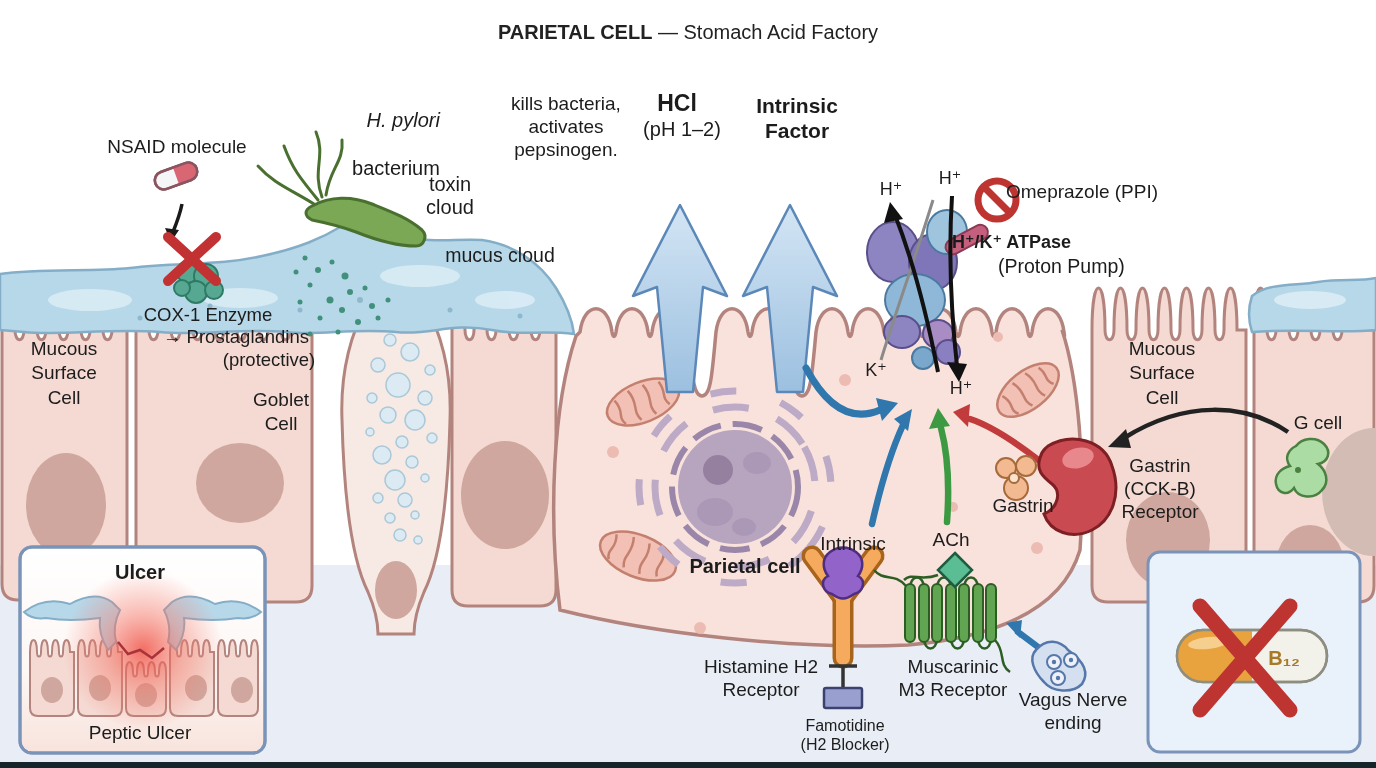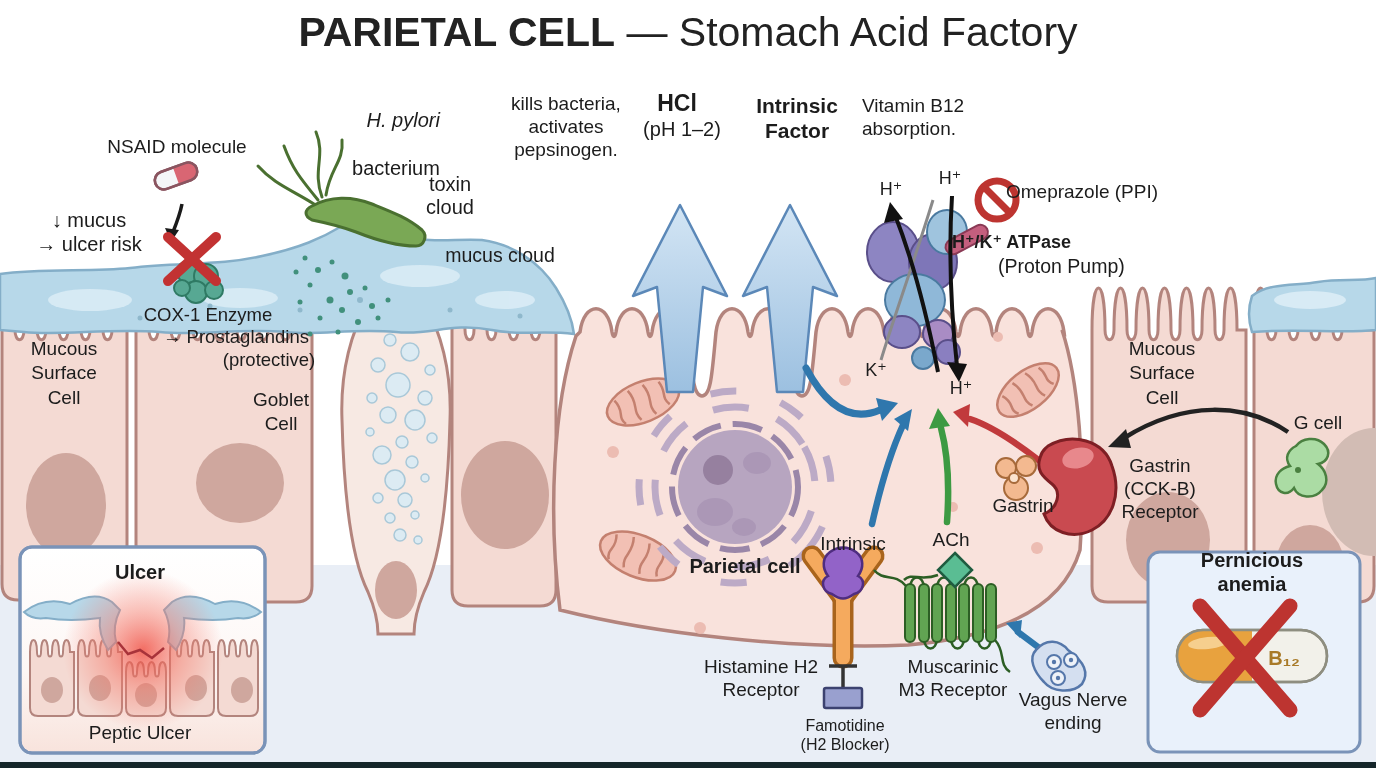--- a/index.html
+++ b/index.html
@@ -5,21 +5,21 @@
   html,body{margin:0;padding:0;background:#fff;}
   #stage{position:relative;width:1376px;height:768px;overflow:hidden;background:#ffffff;
          font-family:"Liberation Sans","DejaVu Sans",sans-serif;}
   #art{position:absolute;left:0;top:0;z-index:1;}
   .lbl{position:absolute;z-index:5;color:var(--text,#1c1c1c);white-space:pre-line;text-align:center;
        transform:translate(-50%,-50%);line-height:1.2;}
   .lbl.left{text-align:left;transform:translate(0,-50%);}
   .b{font-weight:bold;}
   .i{font-style:italic;text-align:right;}
   #title{position:absolute;z-index:5;left:688px;top:32px;transform:translate(-50%,-50%);
-         font-size:41px;color:#222;white-space:nowrap;text-align:right;}
+         font-size:20px;color:#222;white-space:nowrap;text-align:right;}
 </style>
 </head>
 <body>
 
 <div id="stage">
 
 <svg id="art" width="1376" height="768" viewBox="0 0 1376 768">
   <defs>
     <linearGradient id="bigArrow" x1="0" y1="0" x2="0" y2="1">
       <stop offset="0" stop-color="#d3e5f4"></stop>
@@ -357,38 +357,34 @@
   </g>
 
   <rect x="0" y="762" width="1376" height="6" style="fill:var(--dark_bar)"></rect>
 </svg>
 
 <div id="title">
   <span class="b">PARIETAL CELL</span><span> — Stomach Acid Factory</span>
 </div>
 
 <div class="lbl" style="left:177px;top:147px;font-size:19px">NSAID molecule</div>
-<div class="lbl" style="left:89px;top:232px;font-size:20px">↓ mucus
-→ ulcer risk</div>
 <div class="lbl" style="left:396px;top:144px;font-size:20px">
   <span class="i" style="display:block">H. pylori</span>
   <span style="display:block">bacterium</span>
 </div>
 <div class="lbl" style="left:450px;top:196px;font-size:20px;line-height:1.15">toxin
 cloud</div>
 <div class="lbl" style="left:500px;top:256px;font-size:19.5px">mucus cloud</div>
 <div class="lbl" style="left:566px;top:127px;font-size:19px">kills bacteria,
 activates
 pepsinogen.</div>
 <div class="lbl b" style="left:677px;top:104px;font-size:23px">HCl</div>
 <div class="lbl" style="left:682px;top:129px;font-size:20px">(pH 1–2)</div>
 <div class="lbl b" style="left:797px;top:118px;font-size:21px">Intrinsic
 Factor</div>
-<div class="lbl left" style="left:862px;top:118px;font-size:19px">Vitamin B12
-absorption.</div>
 <div class="lbl" style="left:891px;top:190px;font-size:18px">H⁺</div>
 <div class="lbl" style="left:950px;top:179px;font-size:18px">H⁺</div>
 <div class="lbl" style="left:1082px;top:192px;font-size:19px">Omeprazole (PPI)</div>
 <div class="lbl b left" style="left:952px;top:243px;font-size:18px">H⁺/K⁺ ATPase</div>
 <div class="lbl left" style="left:998px;top:267px;font-size:19.5px">(Proton Pump)</div>
 <div class="lbl" style="left:876px;top:371px;font-size:18px">K⁺</div>
 <div class="lbl" style="left:961px;top:389px;font-size:18px">H⁺</div>
 <div class="lbl" style="left:64px;top:373px;font-size:19px;line-height:1.28">Mucous
 Surface
 Cell</div>
@@ -411,16 +407,15 @@
 <div class="lbl" style="left:761px;top:679px;font-size:19px">Histamine H2
 Receptor</div>
 <div class="lbl" style="left:845px;top:735px;font-size:16px">Famotidine
 (H2 Blocker)</div>
 <div class="lbl" style="left:953px;top:679px;font-size:19px">Muscarinic
 M3 Receptor</div>
 <div class="lbl" style="left:1073px;top:712px;font-size:19px">Vagus Nerve
 ending</div>
 <div class="lbl b" style="left:140px;top:572px;font-size:20px">Ulcer</div>
 <div class="lbl" style="left:140px;top:733px;font-size:19px">Peptic Ulcer</div>
-<div class="lbl b" style="left:1252px;top:572px;font-size:20px">Pernicious anemia</div>
 <div class="lbl b" style="left:1284px;top:658px;font-size:20px;color:var(--b12_text)">B₁₂</div>
 
 </div>
 
 </body></html>

